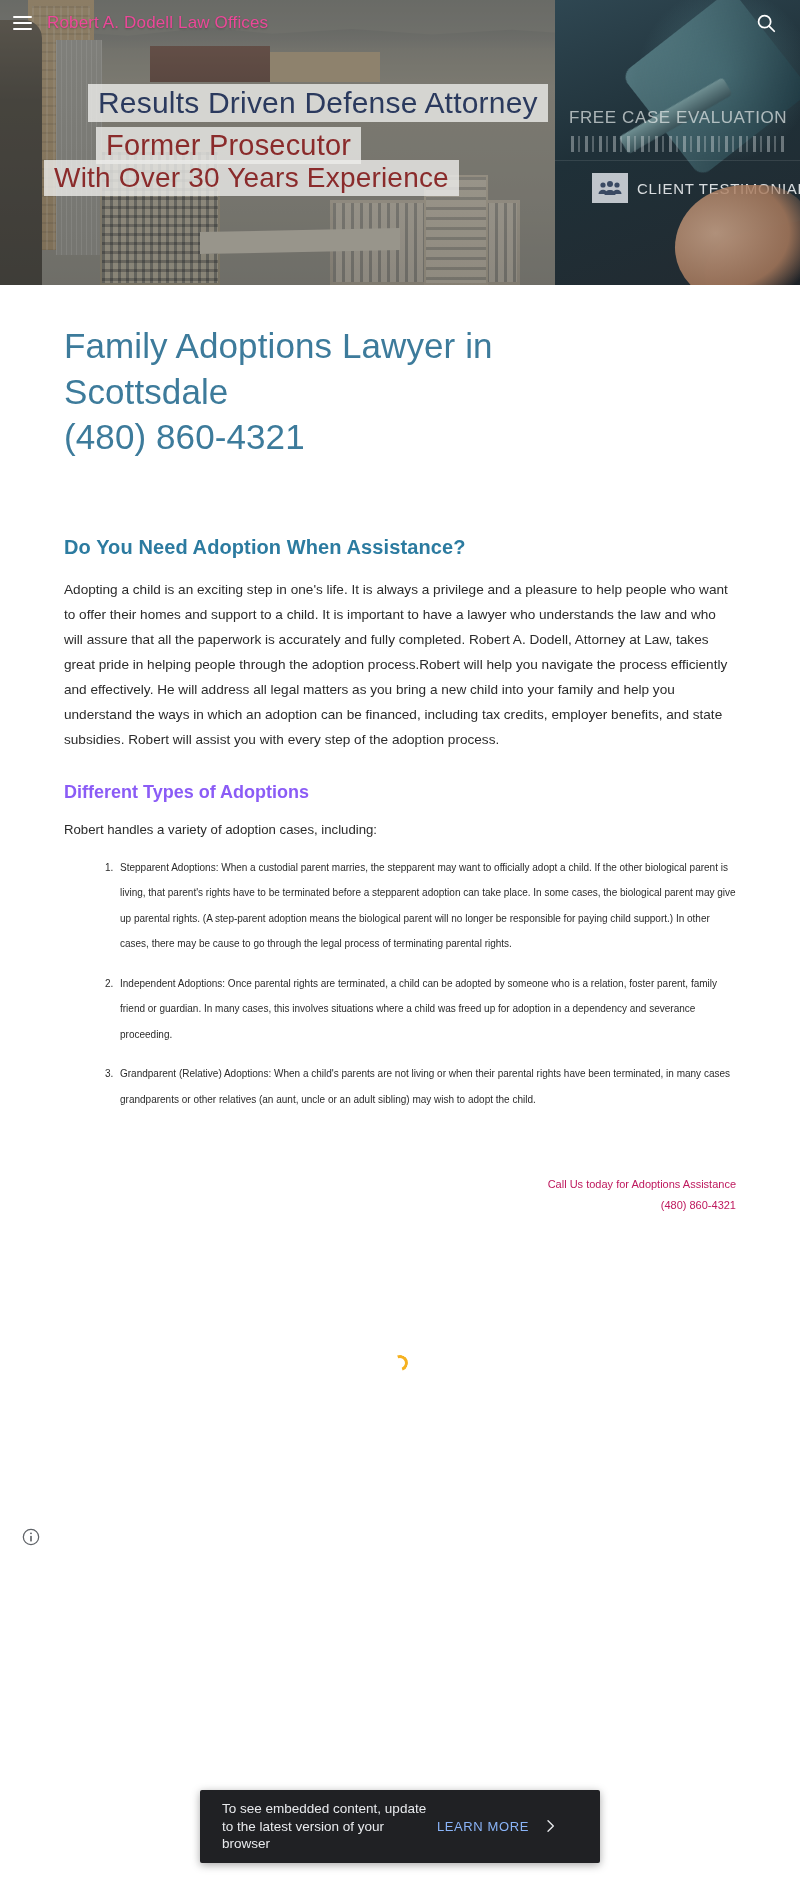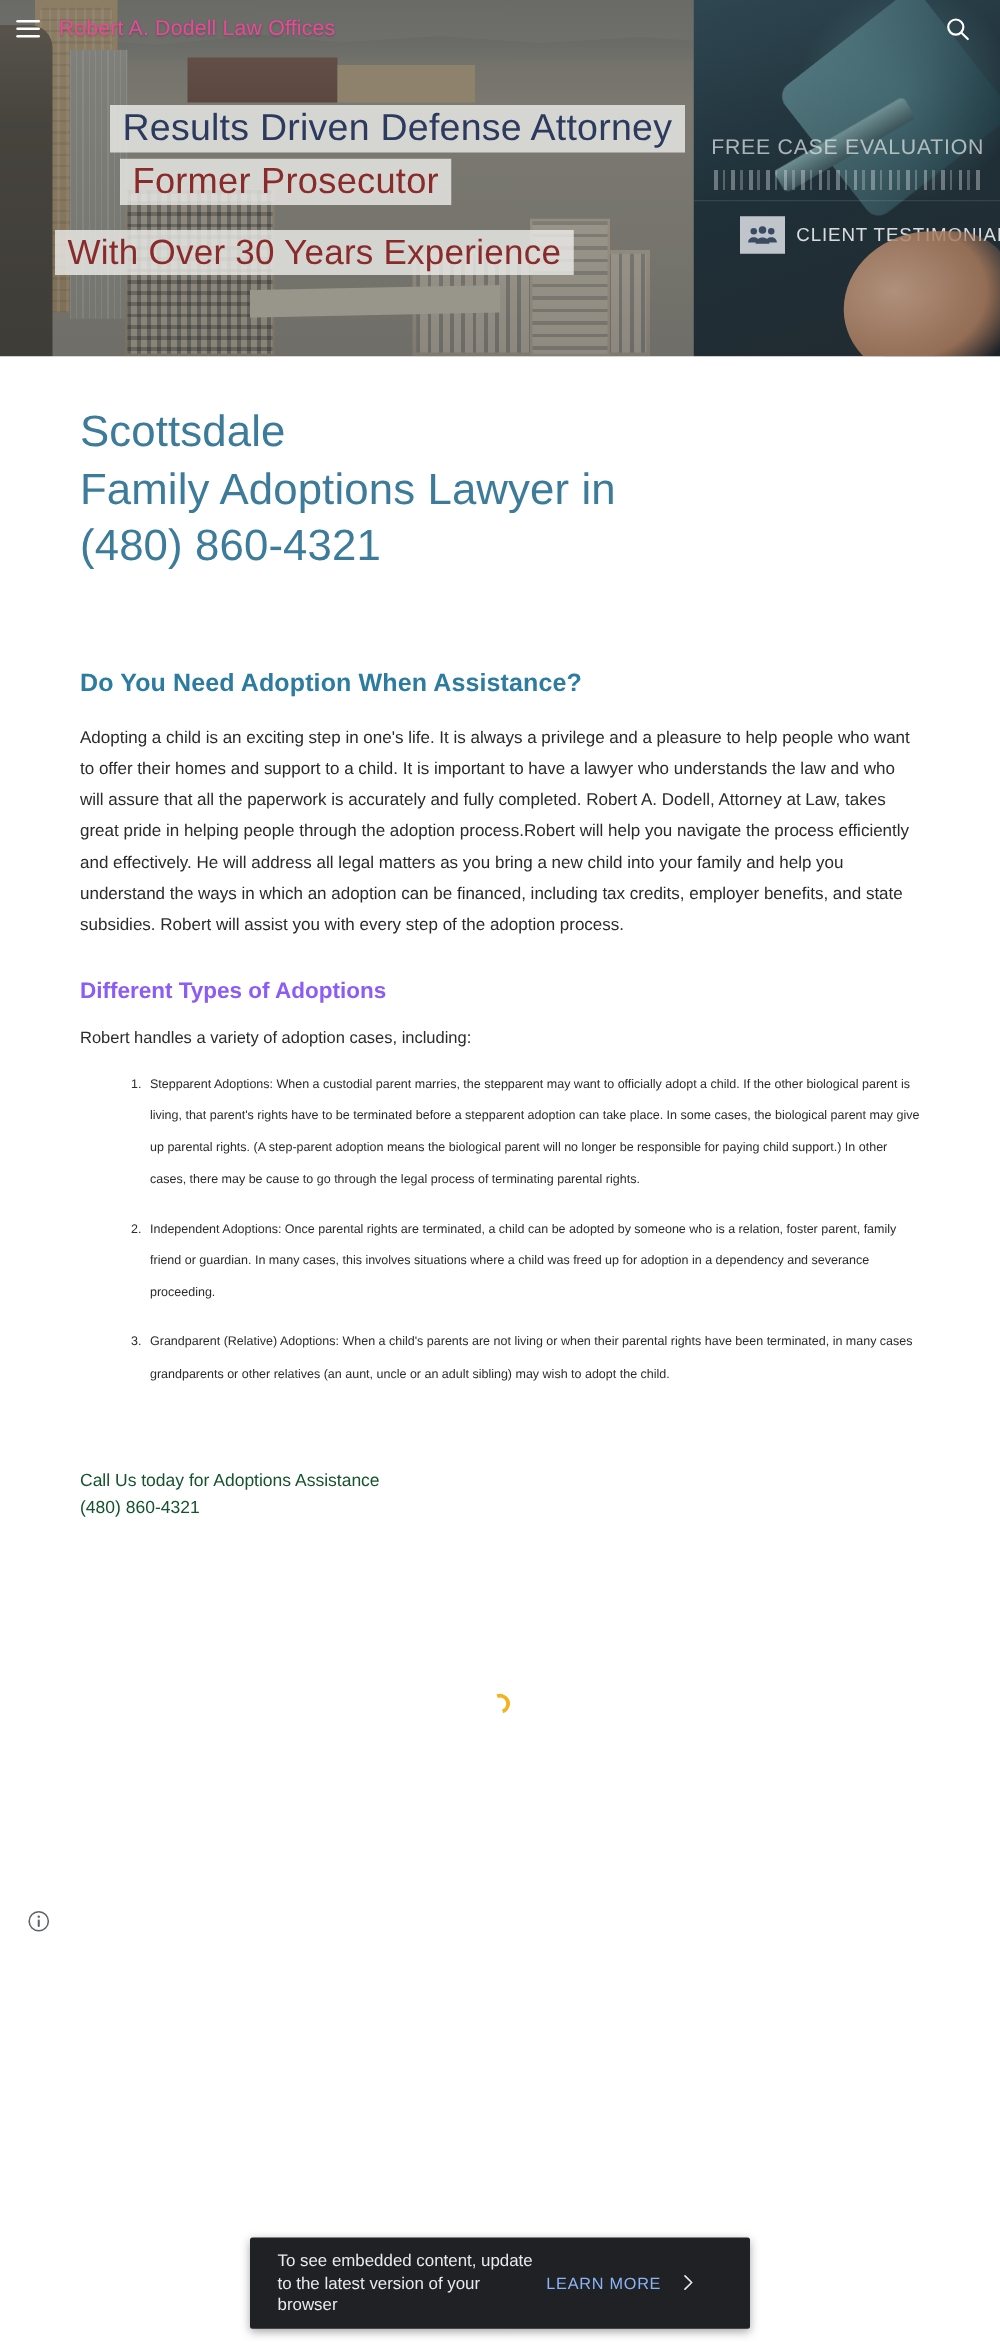--- a/index.html
+++ b/index.html
@@ -107,21 +107,21 @@
   
   .plate {
     position:absolute;
     background: rgba(236,236,234,.80);
     white-space: nowrap;
     font-weight: 400;
     letter-spacing: .2px;
   }
   .plate1{ left:88px; top:84px; padding:2px 10px; font-size:30px; color:#2b3a5e; }
   .plate2{ left:96px; top:127px; padding:2px 10px; font-size:29px; color:#8a2b2b; }
-  .plate3{ left:44px; top:184px; padding:2px 10px; font-size:28px; color:#8a2b2b; }
+  .plate3{ left:44px; top:160px; padding:2px 10px; font-size:28px; color:#8a2b2b; }
 
   
   .hero-right{
     position:absolute; right:0; top:0; width:245px; height:285px;
     background: linear-gradient(160deg,#2f4752 0%, #1f3038 45%, #222a30 100%);
     overflow:hidden;
   }
   .gavel{
     position:absolute; right:14px; top:18px; width:140px; height:130px;
     background: linear-gradient(145deg, rgba(120,170,175,.55), rgba(30,60,70,.65));
@@ -240,23 +240,24 @@
   ol.types{
     margin: 14px 0 0 0;
     padding-left: 52px;
     font-size: 10px;
     line-height: 25.5px;
     color:#2b2b2b;
   }
   ol.types li{ margin-bottom: 14px; padding-left: 4px; }
   .closing{
     margin: 62px 0 0 0;
-    font-size: 14px;
+    font-size: 11px;
     line-height: 21px;
-    color:#14532d;
+    color:#be185d;
+    text-align:right;
   }
   .closing div{ display:block; }
 
   
   .spinner{
     position:absolute; left:0; top:1355px; width:800px;
     display:flex; justify-content:center;
   }
   .spinner i{
     display:block; width:16px; height:16px;
@@ -354,22 +355,22 @@
       <svg width="22" height="22" viewBox="0 0 24 24" aria-hidden="true">
         <circle cx="10.5" cy="10.5" r="6.6" fill="none" stroke="#ffffff" stroke-width="1.9"></circle>
         <line x1="15.4" y1="15.4" x2="21" y2="21" stroke="#ffffff" stroke-width="1.9" stroke-linecap="round"></line>
       </svg>
     </div>
   </div>
 
   <div class="main">
 
     <h1 class="page-title">
+      <span class="tline">Family Adoptions Lawyer in</span>
       <span class="tline">Scottsdale</span>
-      <span class="tline">Family Adoptions Lawyer in</span>
       <span class="tline">(480) 860-4321</span>
     </h1>
 
     <h2 class="h2">Do You Need Adoption When Assistance?</h2>
 
     <p class="body-p">Adopting a child is an exciting step in one's life. It is always a privilege and a pleasure to help people who want to offer their homes and support to a child.  It is important to have a lawyer who understands the law and who will assure that all the paperwork is accurately and fully completed.  Robert A. Dodell, Attorney at Law, takes great pride in helping people through the adoption process.Robert will help you navigate the process efficiently and effectively. He will address all legal matters as you bring a new child into your family and help you understand the ways in which an adoption can be financed, including tax credits, employer benefits, and state subsidies. Robert will assist you with every step of the adoption process.</p>
 
     <h3 class="h3">Different Types of Adoptions</h3>
 
     <p class="lead">Robert handles a variety of adoption cases, including:</p>

